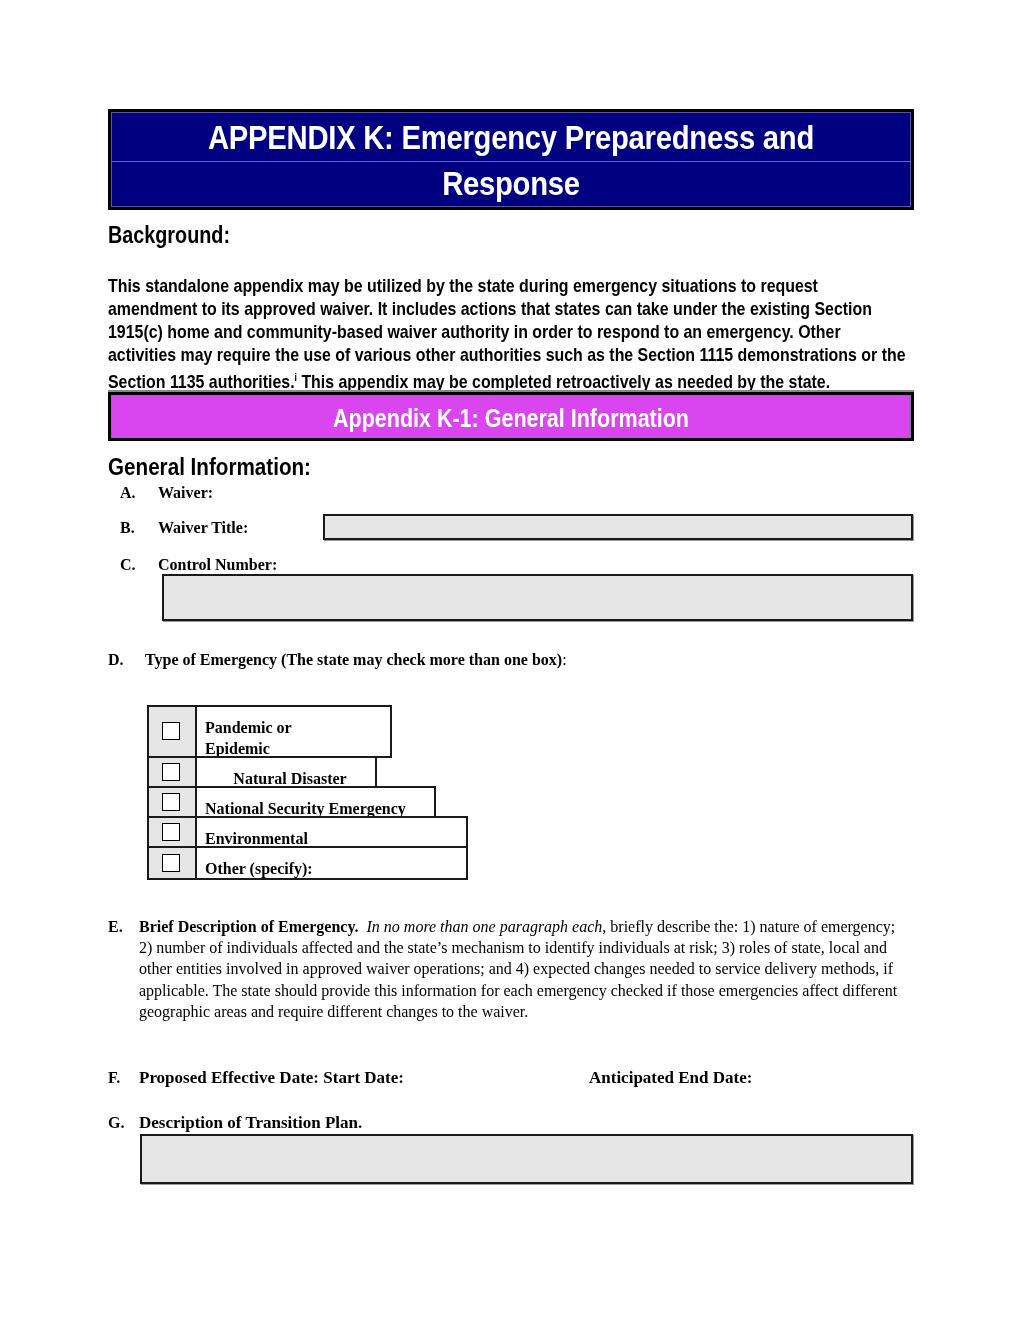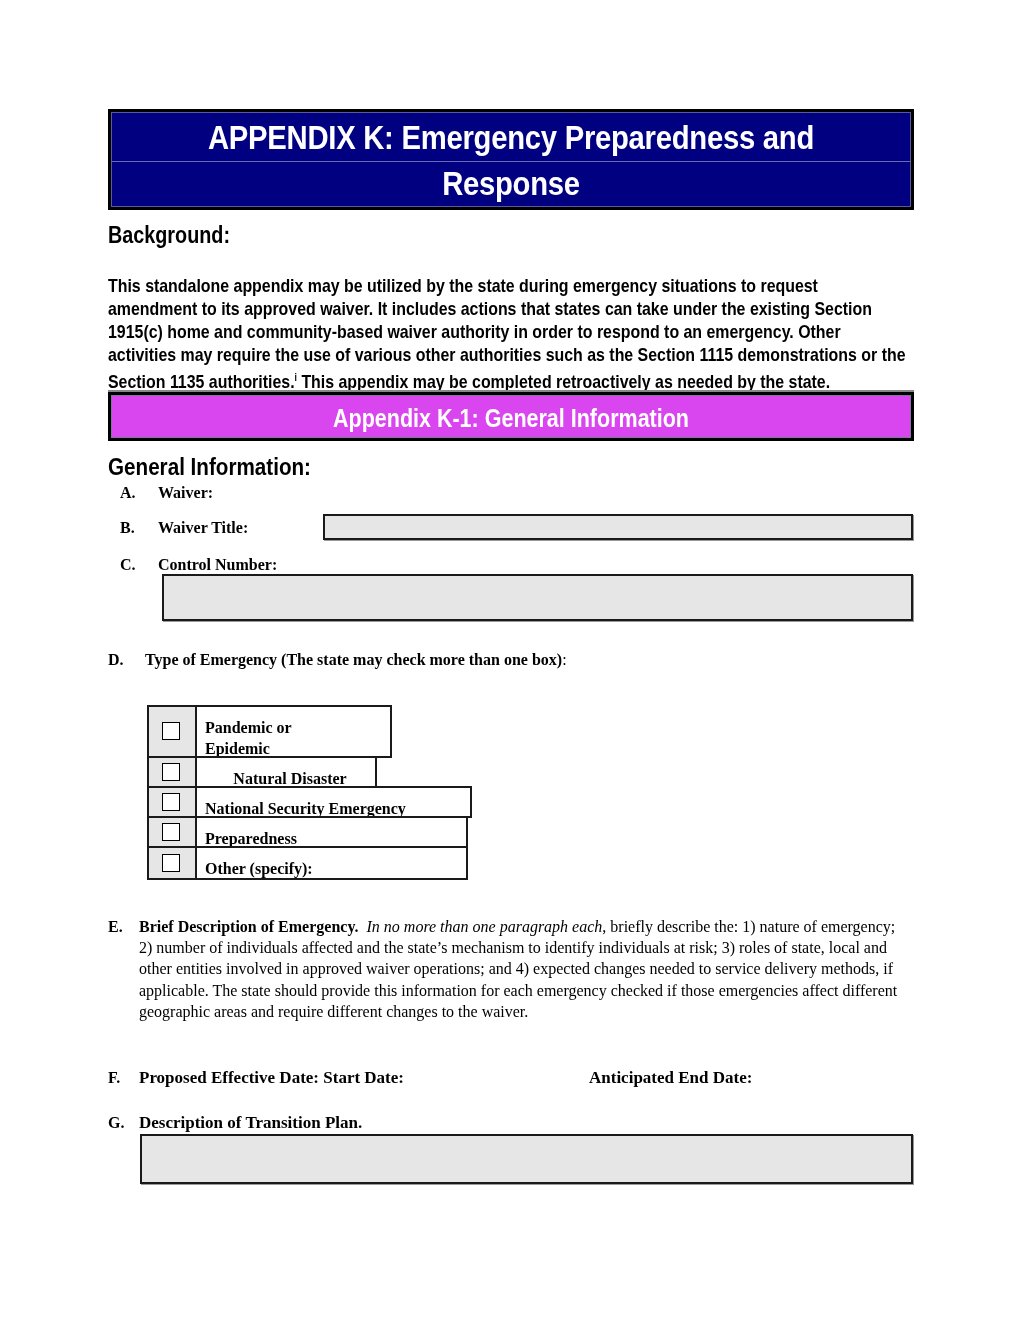--- a/index.html
+++ b/index.html
@@ -136,28 +136,28 @@
   <div class="cb-cell">
     <div class="cb-box" style="top:5px;"></div>
   </div>
   <div class="cb-label" style="width:182px;text-align:center;">Natural Disaster</div>
 </div>
 
 <div class="cb-row" style="top:786px; height:32px;">
   <div class="cb-cell">
     <div class="cb-box" style="top:5px;"></div>
   </div>
-  <div class="cb-label" style="width:277px;">National Security Emergency</div>
+  <div class="cb-label" style="width:241px;">National Security Emergency</div>
 </div>
 
 <div class="cb-row" style="top:816px; height:32px;">
   <div class="cb-cell">
     <div class="cb-box" style="top:5px;"></div>
   </div>
-  <div class="cb-label" style="width:273px;">Preparedness</div>
+  <div class="cb-label" style="width:273px;">Environmental</div>
 </div>
 
 <div class="cb-row" style="top:846px; height:34px;">
   <div class="cb-cell">
     <div class="cb-box" style="top:6px;"></div>
   </div>
   <div class="cb-label" style="width:273px;">Other (specify):</div>
 </div>
 
 <div class="e-para">

